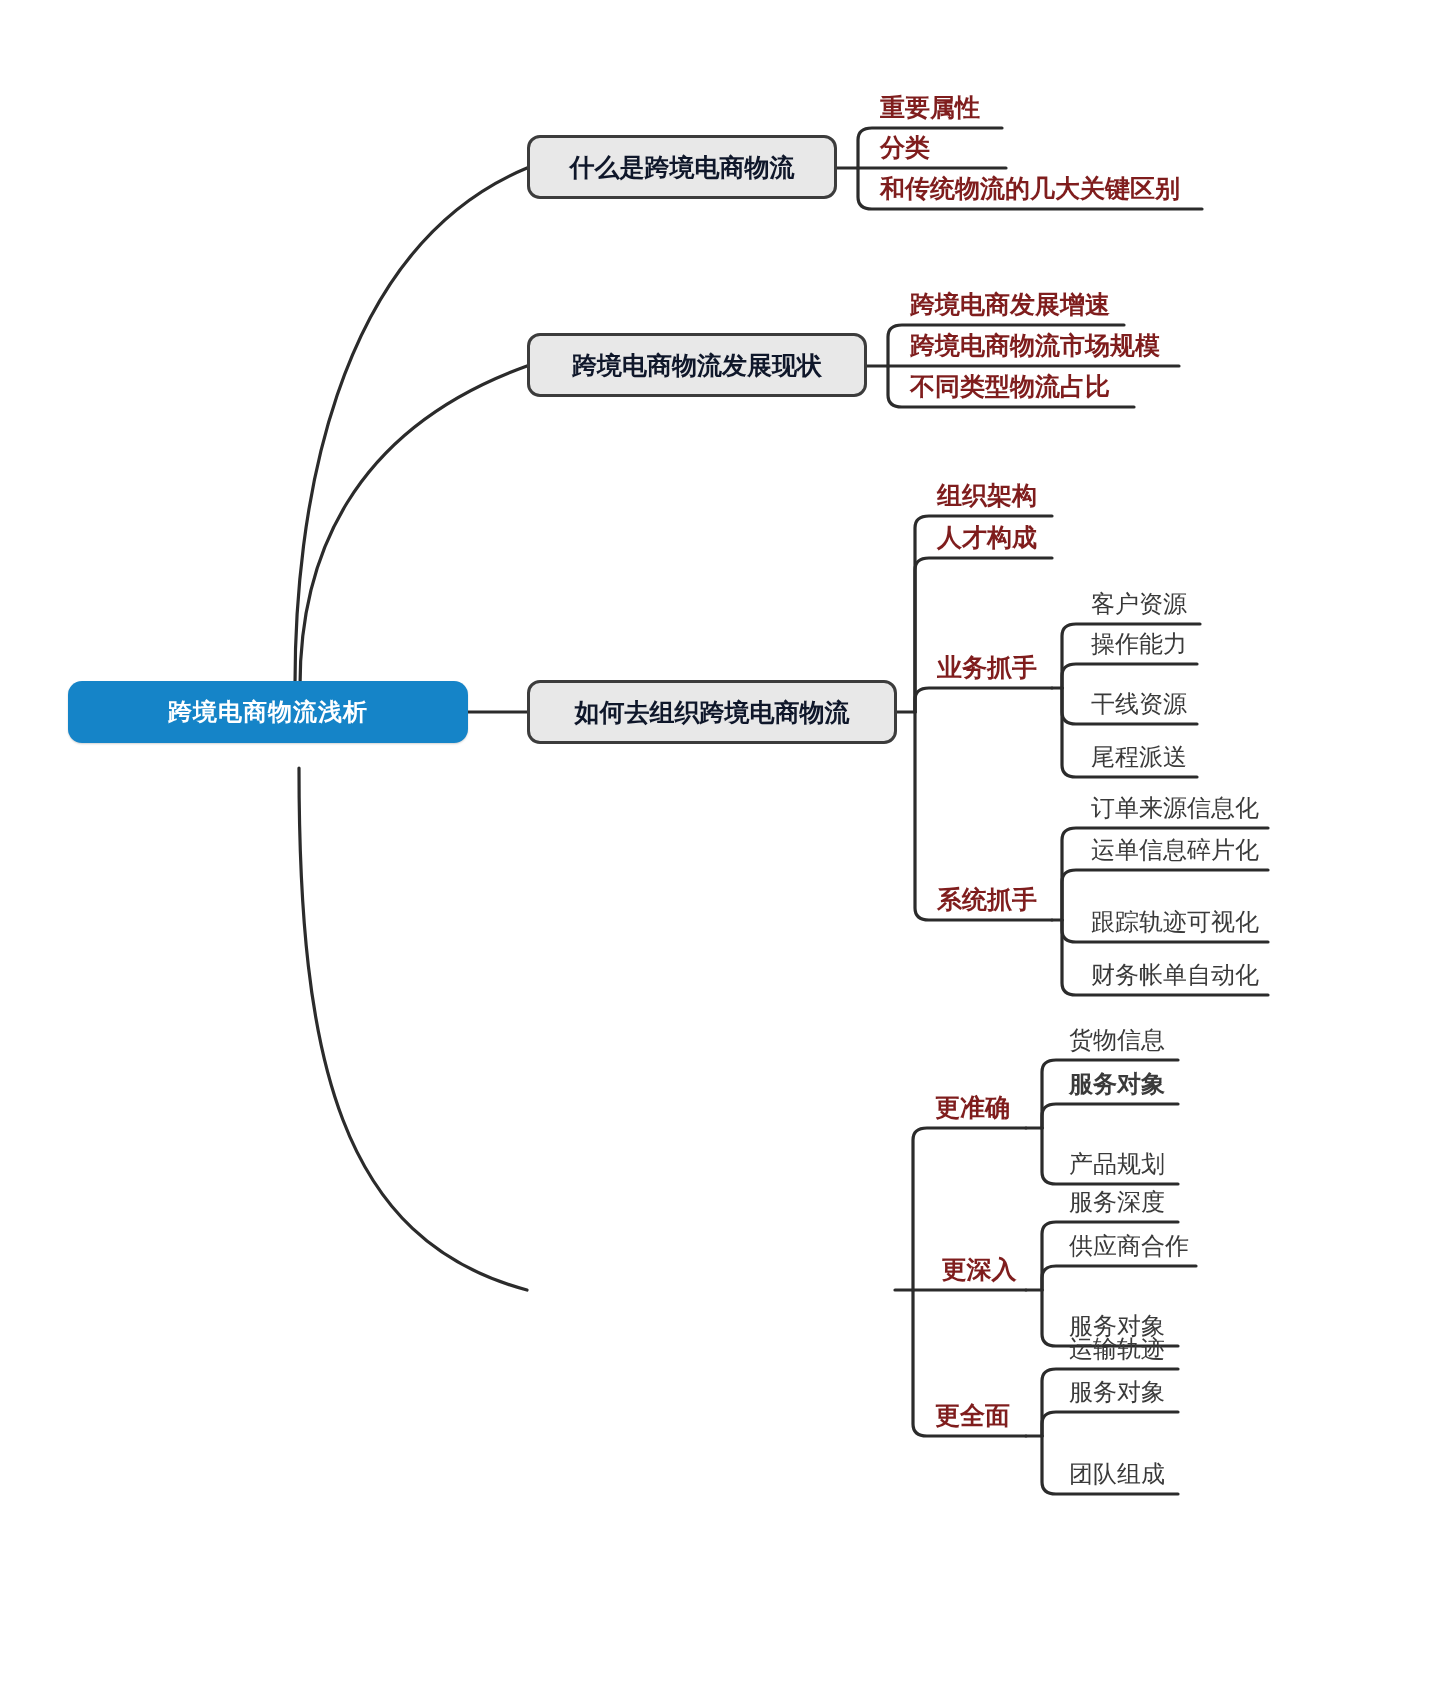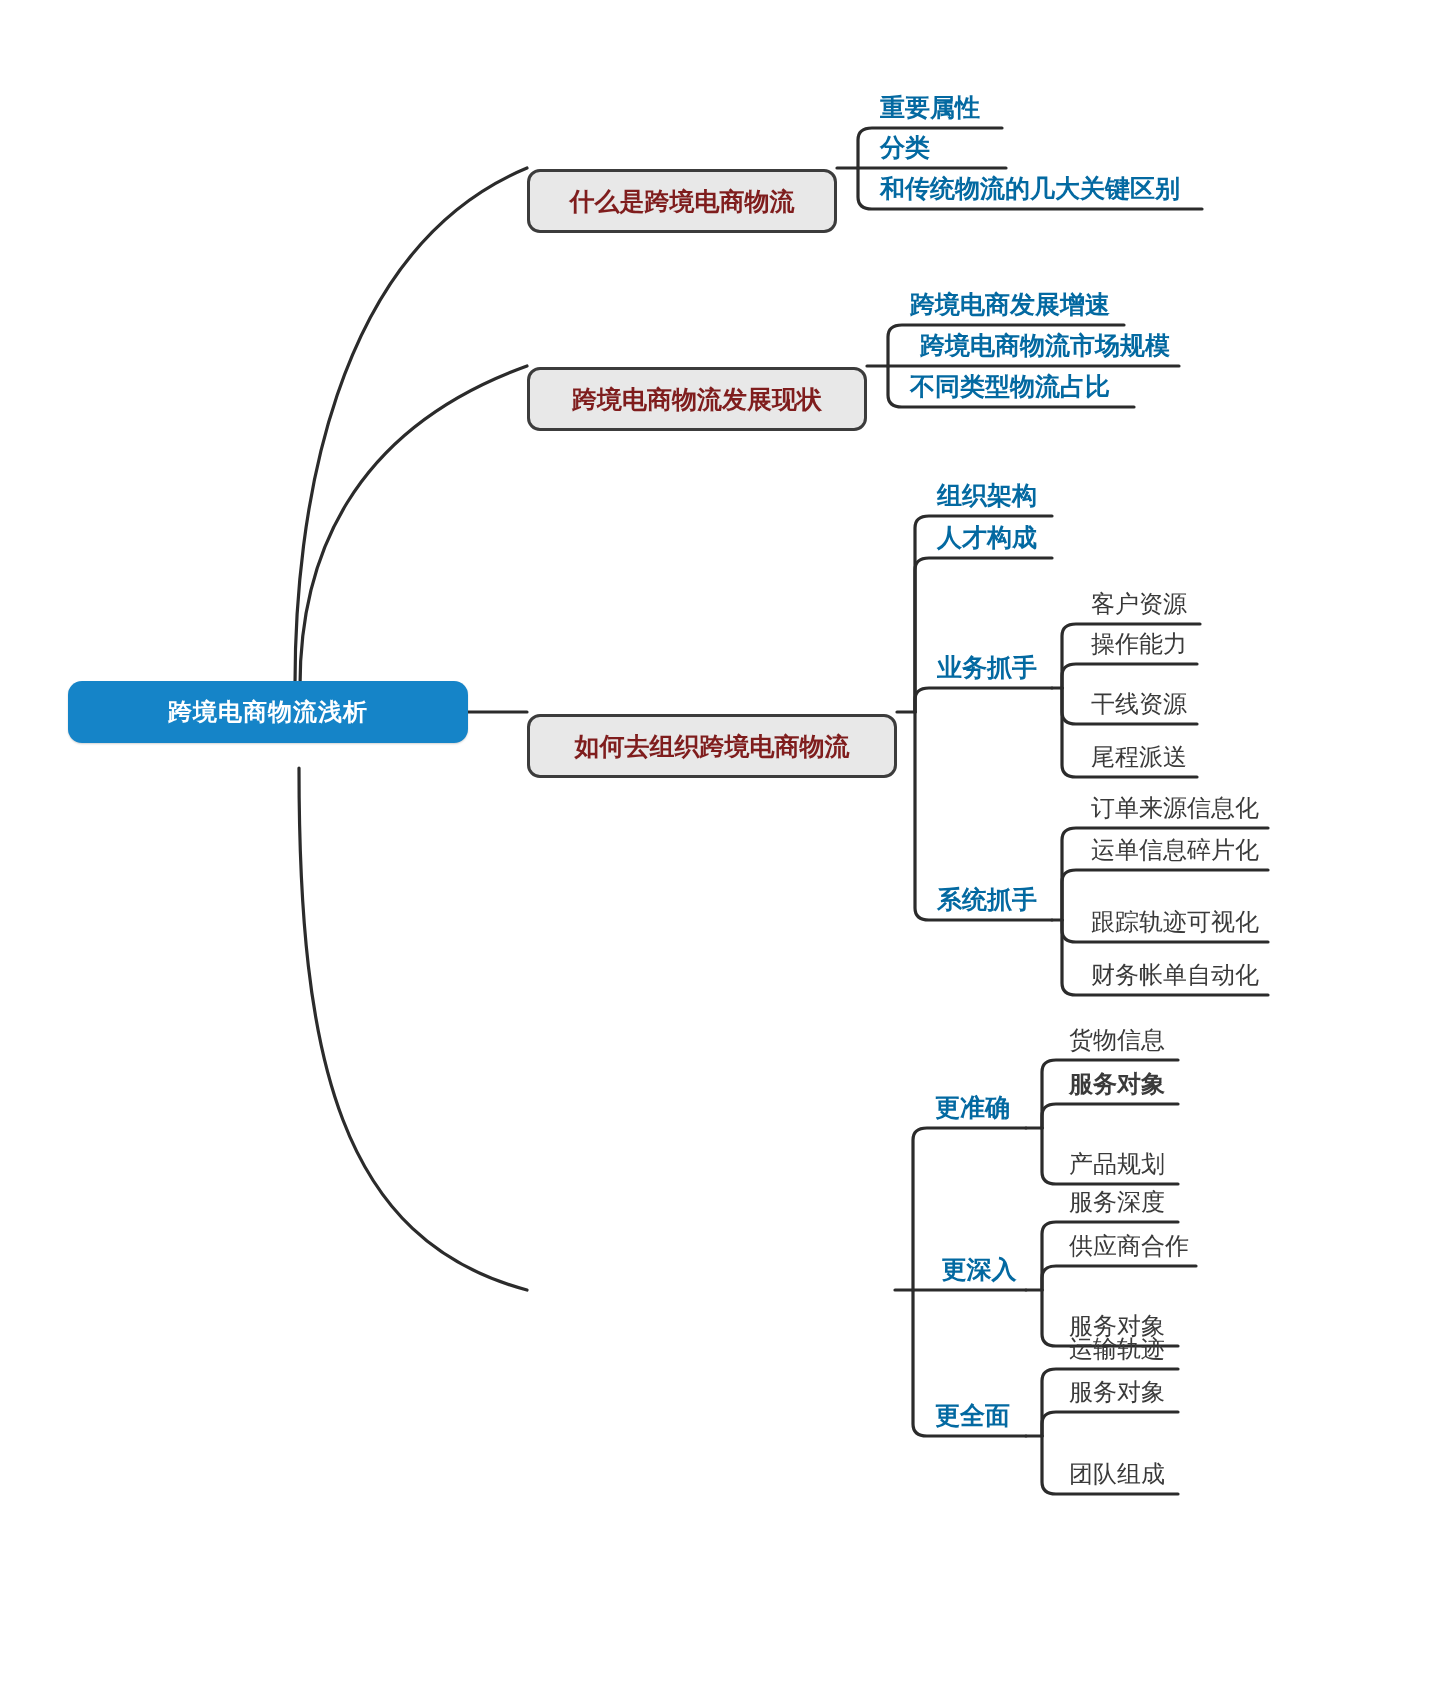--- a/index.html
+++ b/index.html
@@ -42,33 +42,32 @@
     font-size: 24px;
     letter-spacing: 1px;
     padding: 0 26px;
     justify-content: center;
     box-shadow: 0 1px 2px rgba(0,0,0,0.18);
   }
 
   
   .l1 {
     background: #E8E8E8;
-    color: #7f1d1d;
+    color: #0f172a;
     border: 3px solid #3C3C3C;
     border-radius: 13px;
     font-weight: bold;
     font-size: 25px;
     padding: 4px 18px;
     justify-content: center;
-    margin-top: 34px;
   }
 
   
   .l2 {
-    color: #0369a1;
+    color: #7f1d1d;
     font-weight: bold;
     font-size: 25px;
     padding: 0 6px 4px 6px;
     align-items: flex-end;
   }
 
   
   .l3 {
     color: #3A3A3A;
     font-weight: normal;
@@ -160,21 +159,21 @@
   <div class="node l2" style="left:874px; top:149px; width:330px; height:60px;">
     <span>和传统物流的几大关键区别</span>
   </div>
 
   <div class="node l1" style="left:527px; top:333px; width:340px; height:64px;">
     <span>跨境电商物流发展现状</span>
   </div>
   <div class="node l2" style="left:904px; top:265px; width:222px; height:60px;">
     <span>跨境电商发展增速</span>
   </div>
-  <div class="node l2" style="left:904px; top:306px; width:277px; height:60px;margin-left:10px;">
+  <div class="node l2" style="left:904px; top:306px; width:277px; height:60px;">
     <span>跨境电商物流市场规模</span>
   </div>
   <div class="node l2" style="left:904px; top:347px; width:232px; height:60px;">
     <span>不同类型物流占比</span>
   </div>
 
   <div class="node l1" style="left:527px; top:680px; width:370px; height:64px;">
     <span>如何去组织跨境电商物流</span>
   </div>
   <div class="node l2" style="left:931px; top:456px; width:122px; height:60px;">

